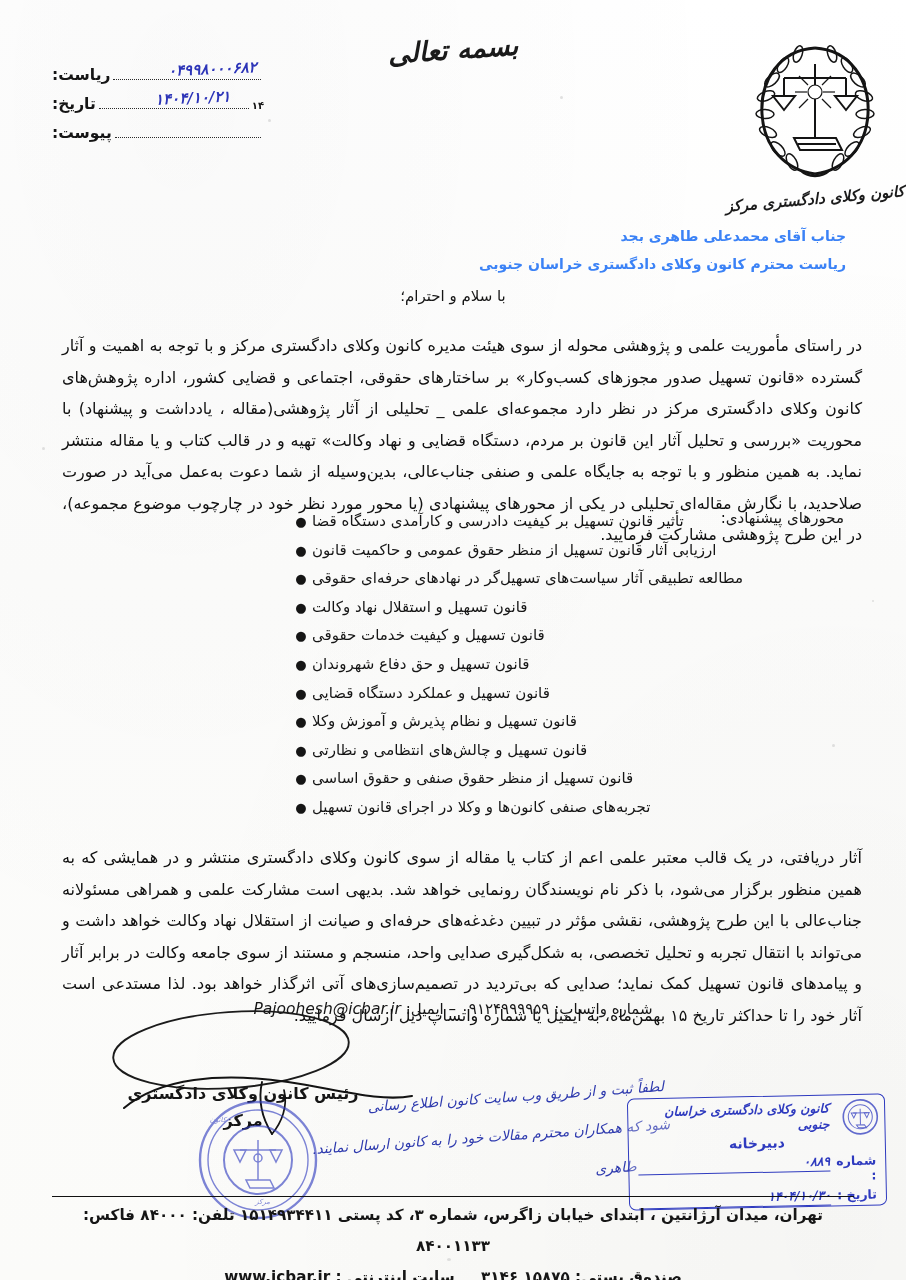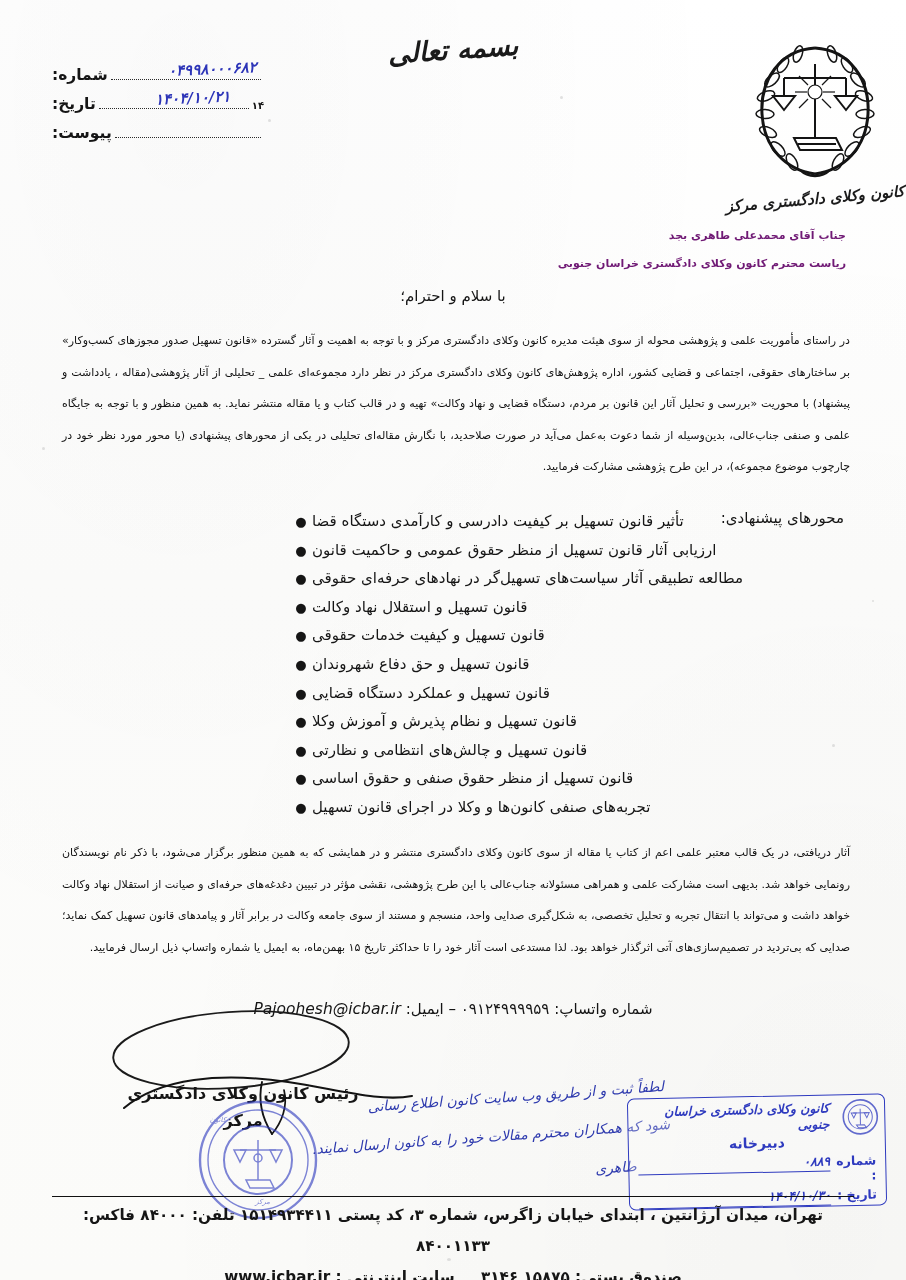--- a/index.html
+++ b/index.html
@@ -115,43 +115,43 @@
 
   
   .recipient {
     position: absolute;
     top: 222px;
     right: 60px;
     left: 60px;
     text-align: right;
   }
   .recipient div {
-    font-size: 11px;
+    font-size: 14px;
     font-weight: 700;
     line-height: 28px;
-    color: #701a75;
+    color: #3b82f6;
   }
   .salutation {
     position: absolute;
     top: 283px;
     right: 60px;
     left: 60px;
     text-align: center;
     font-size: 15px;
     line-height: 26px;
   }
 
   
   .body-para {
     position: absolute;
-    right: 56px;
+    right: 44px;
     left: 62px;
     text-align: justify;
     text-align-last: right;
-    font-size: 11px;
+    font-size: 16px;
     line-height: 31.5px;
     color: #111;
   }
   #intro-para { top: 314px; }
   #closing-para { top: 826px; }
 
   .contact-line {
     position: absolute;
     top: 1000px;
     right: 62px;
@@ -365,21 +365,21 @@
   <div class="speck" style="top:96px;left:560px;width:3px;height:3px;"></div>
   <div class="speck" style="top:447px;left:42px;width:3px;height:3px;"></div>
   <div class="speck" style="top:744px;left:832px;width:3px;height:3px;"></div>
   <div class="speck" style="top:600px;left:872px;width:2px;height:2px;"></div>
   <div class="speck" style="top:1258px;left:447px;width:4px;height:3px;"></div>
 
   <div class="basmala">بسمه تعالی</div>
 
   <div class="meta-block">
     <div class="meta-row">
-      <span class="meta-label">شماره:</span>
+      <span class="meta-label">ریاست:</span>
       <span class="meta-dots">
         <span class="hand-val">۰۴۹۹۸۰۰۰۶۸۲</span>
       </span>
     </div>
     <div class="meta-row">
       <span class="meta-label">تاریخ:</span>
       <span class="meta-dots">
         <span class="hand-val v-date">۱۴۰۴/۱۰/۲۱</span>
       </span>
       <span class="meta-tail">۱۴</span>

